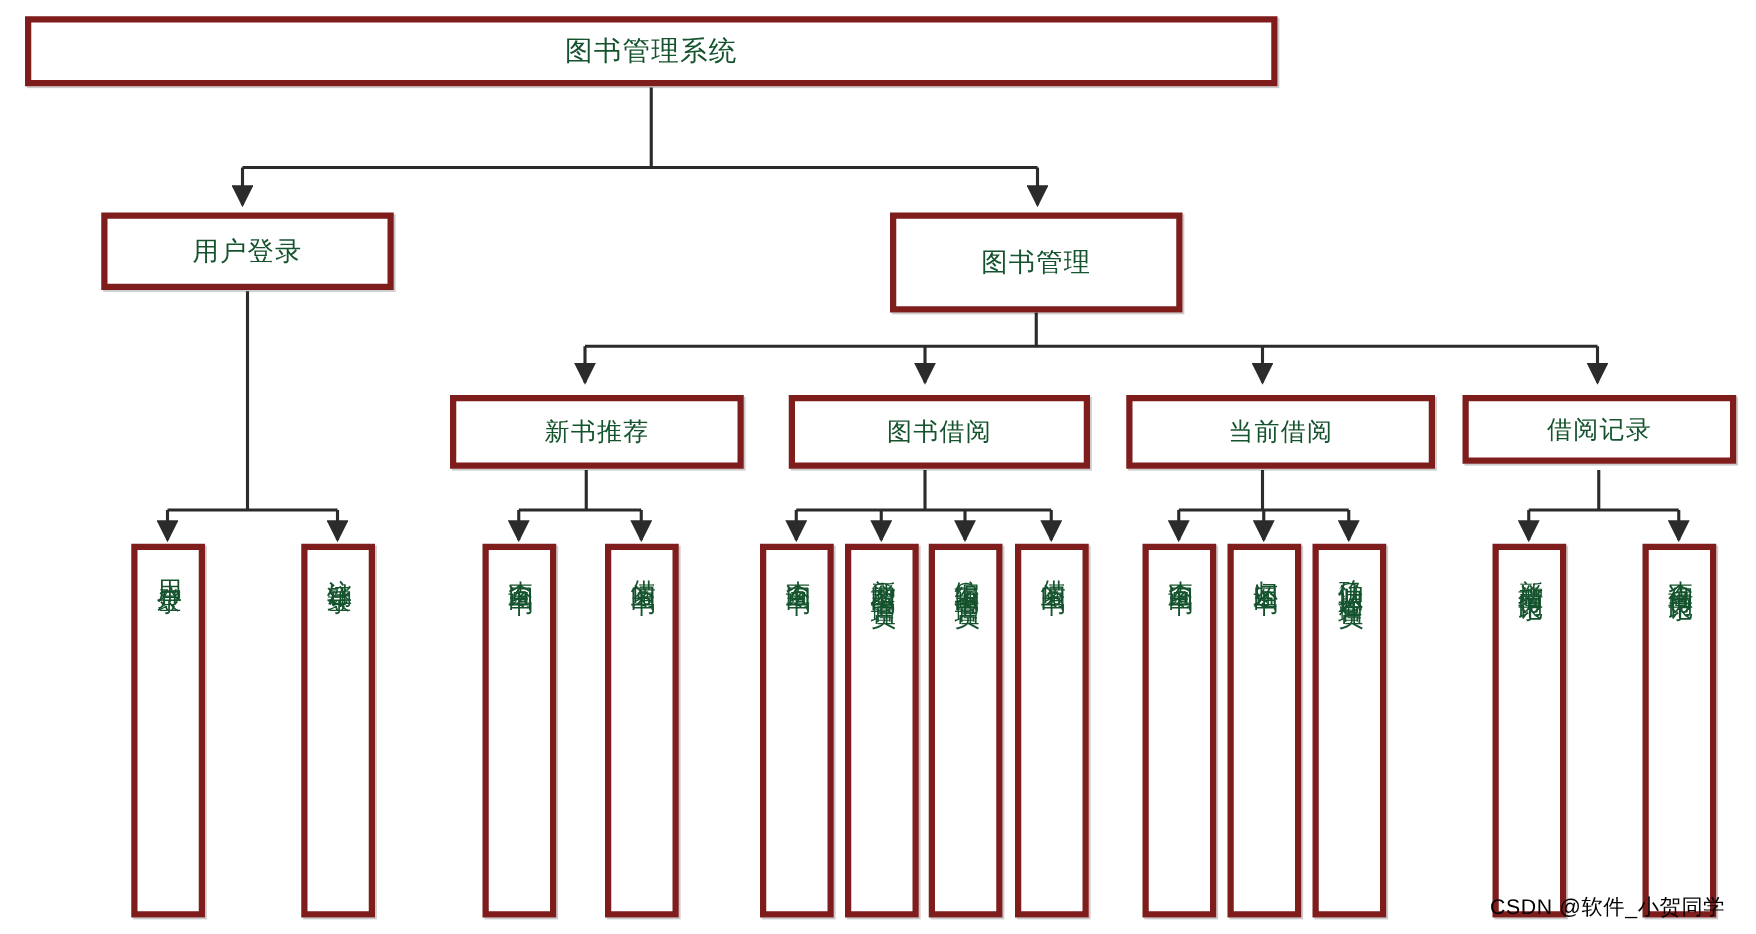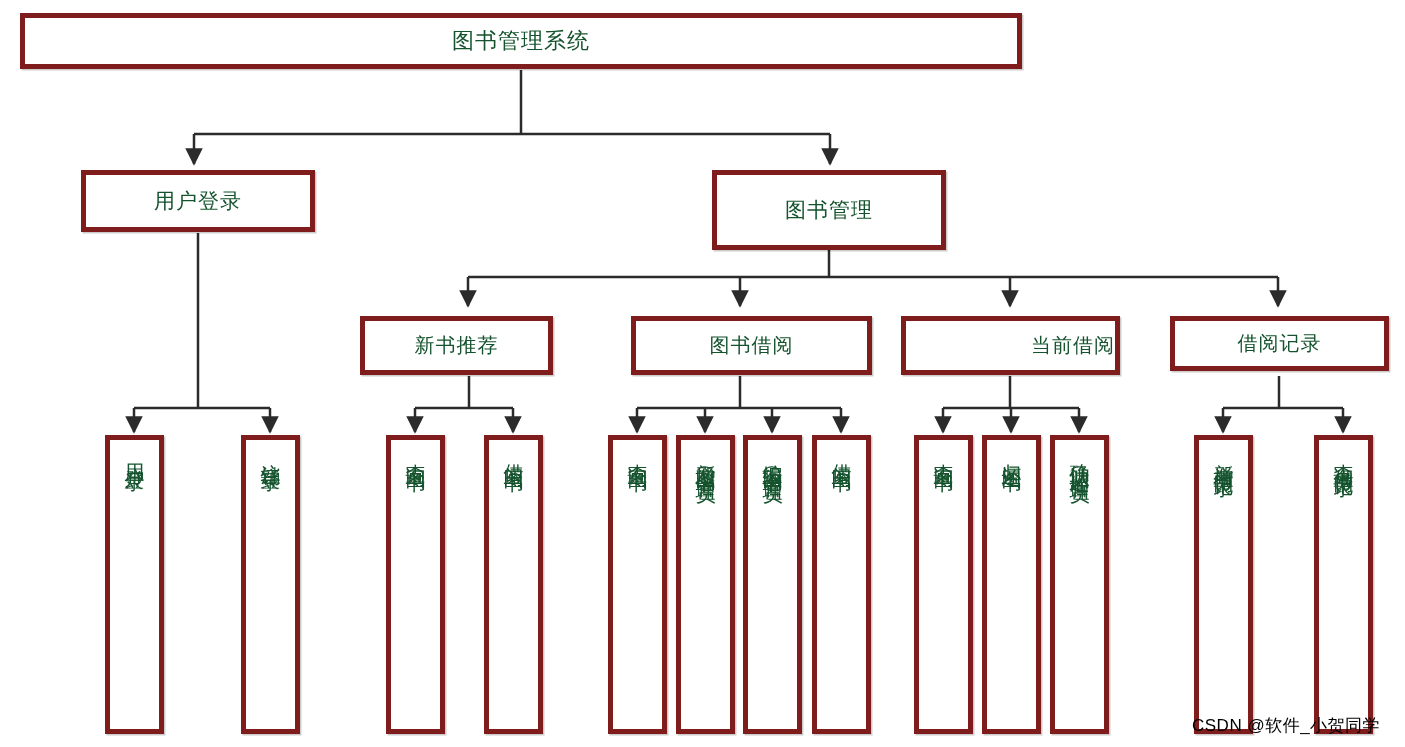--- a/index.html
+++ b/index.html
@@ -127,27 +127,27 @@
     <span class="hlabel">图书管理系统</span>
   </div>
 
   <div class="node level1" style="left:81px; top:170px; width:234px; height:62px;">
     <span class="hlabel">用户登录</span>
   </div>
   <div class="node level1" style="left:712px; top:170px; width:234px; height:80px;">
     <span class="hlabel">图书管理</span>
   </div>
 
-  <div class="node level2" style="left:360px; top:316px; width:193px; height:59px;">
+  <div class="node level2" style="left:360px; top:316px; width:235px; height:59px;">
     <span class="hlabel">新书推荐</span>
   </div>
   <div class="node level2" style="left:631px; top:316px; width:241px; height:59px;">
     <span class="hlabel">图书借阅</span>
   </div>
-  <div class="node level2" style="left:901px; top:316px; width:219px; height:59px;justify-content:flex-end;">
+  <div class="node level2" style="left:901px; top:316px; width:247px; height:59px;">
     <span class="hlabel">当前借阅</span>
   </div>
   <div class="node level2" style="left:1170px; top:316px; width:219px; height:55px;">
     <span class="hlabel">借阅记录</span>
   </div>
 
   <div class="node leaf" style="left:105px; top:435px; width:59px; height:299px;">
     <span class="vlabel">用户登录</span>
   </div>
   <div class="node leaf" style="left:241px; top:435px; width:59px; height:299px;">

